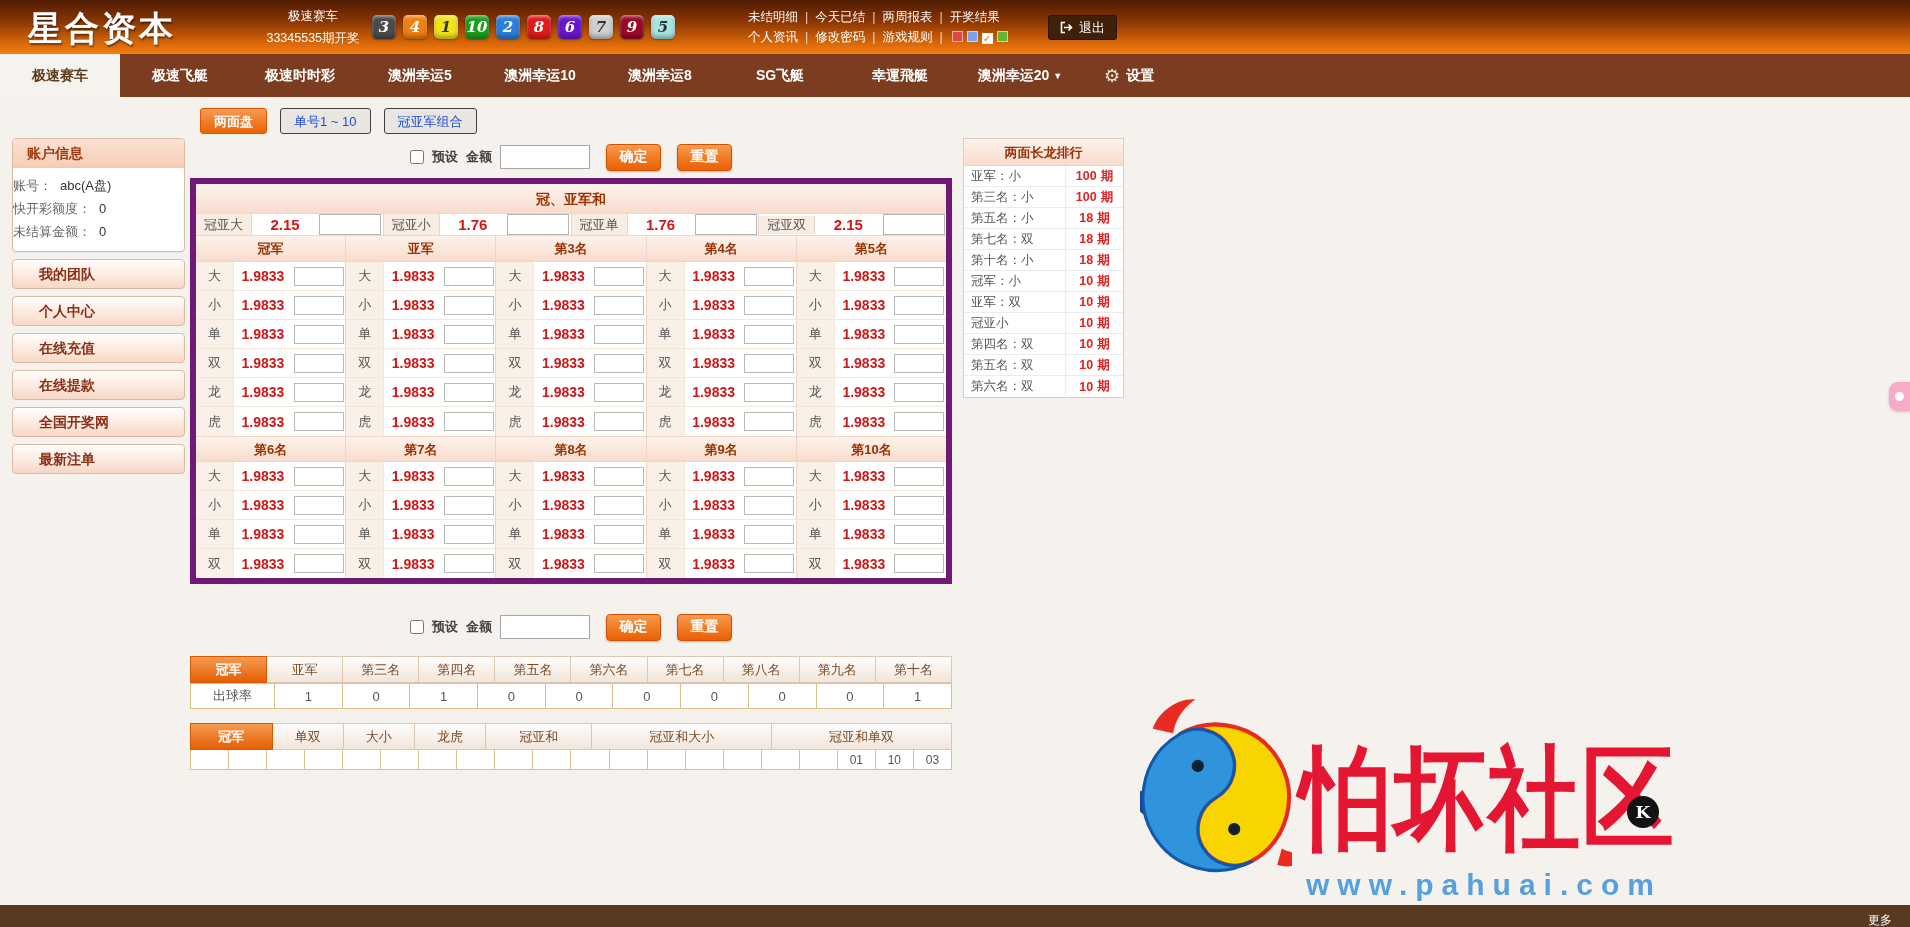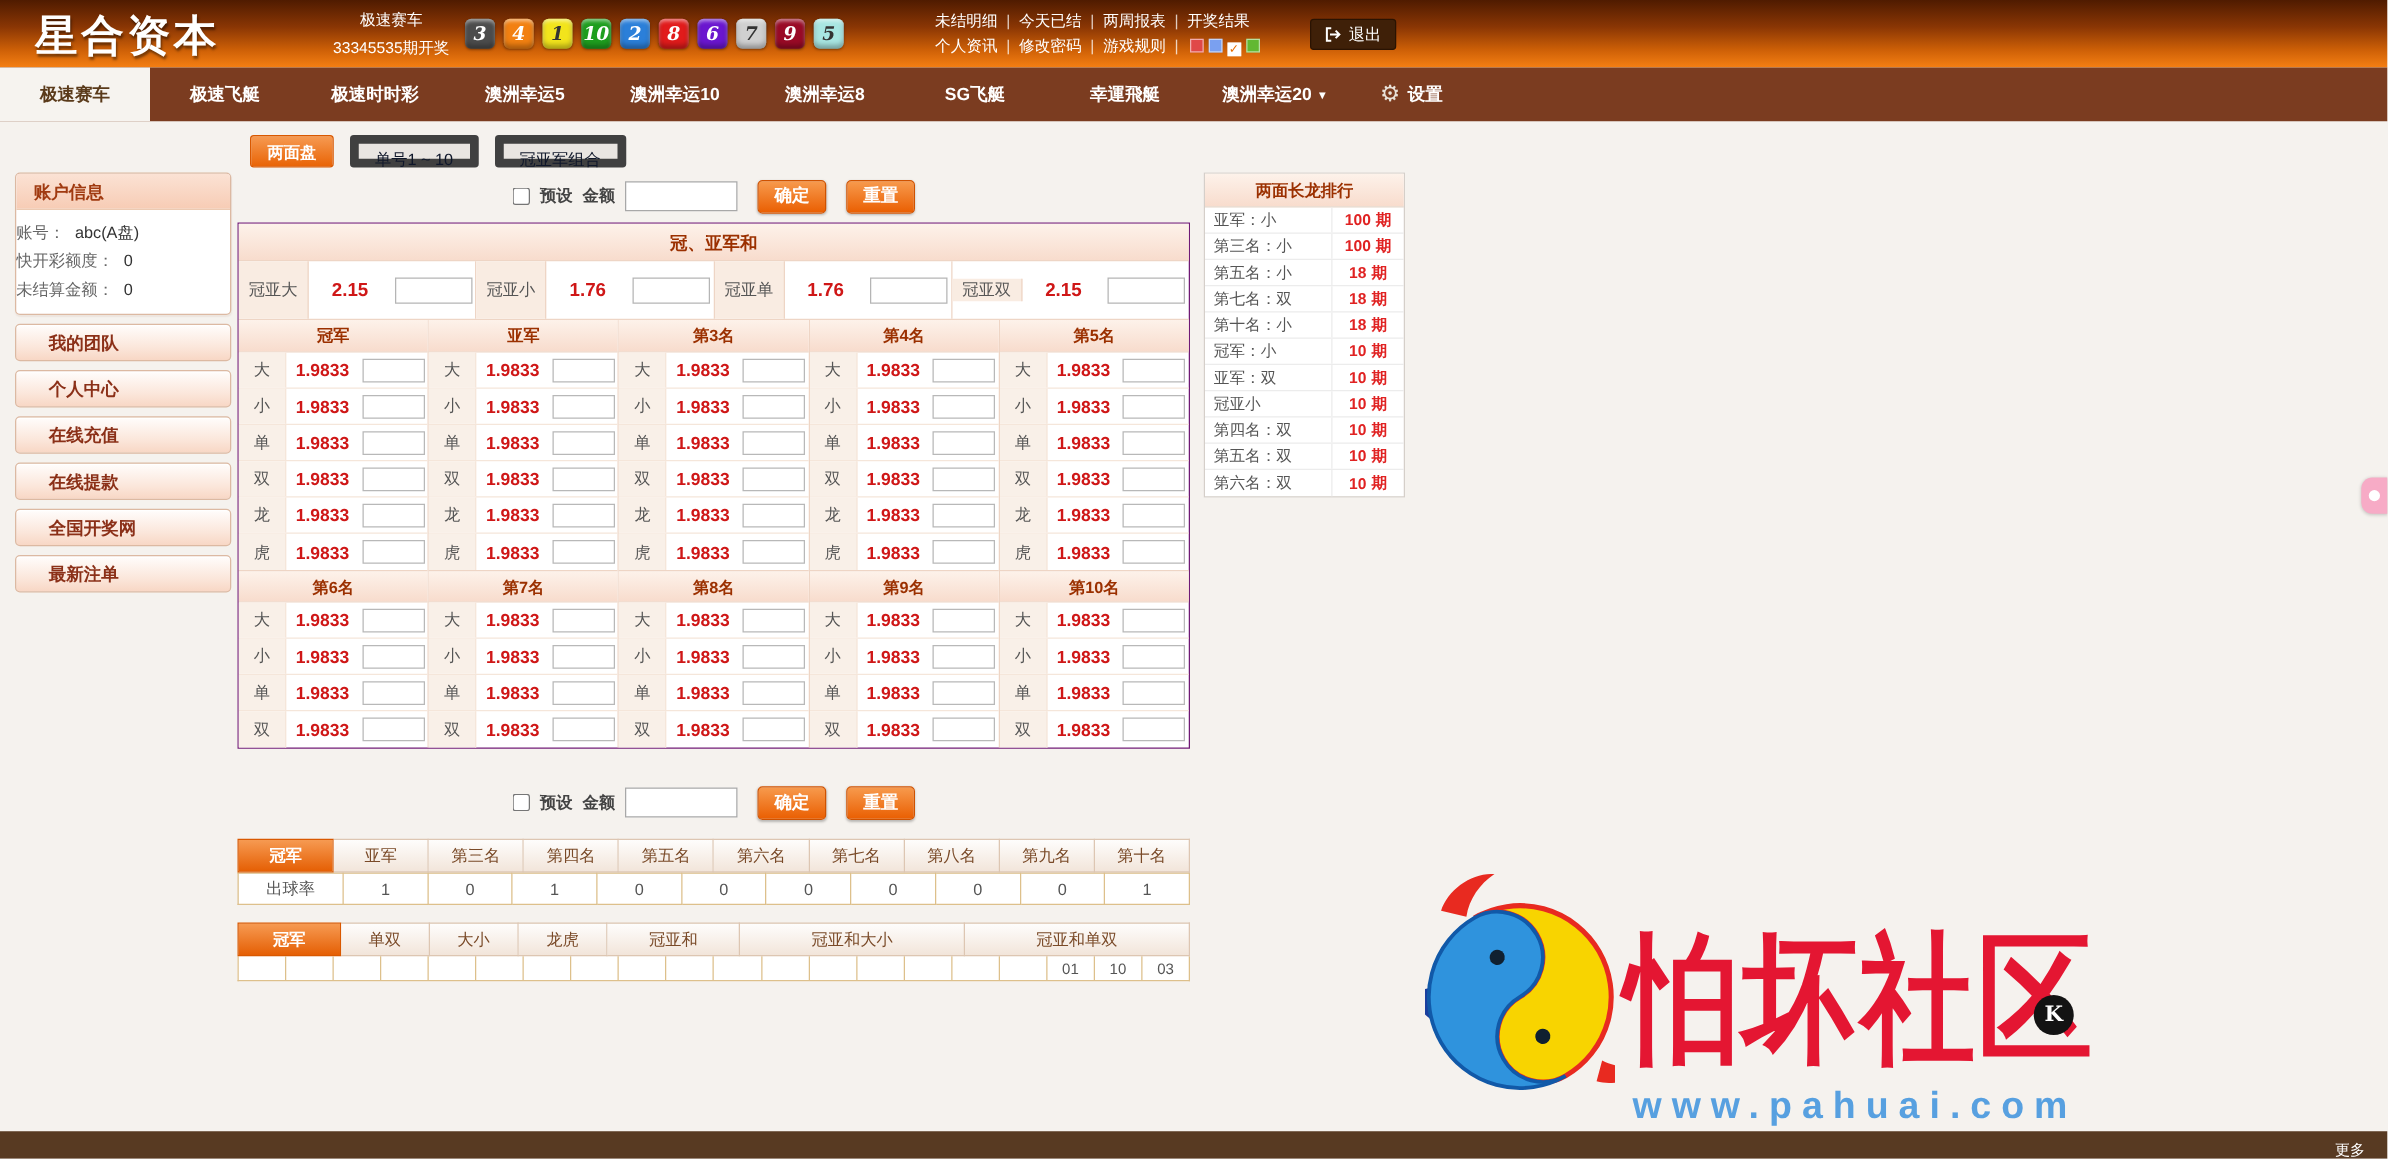--- a/index.html
+++ b/index.html
@@ -48,44 +48,44 @@
   .acc-row{display:flex;line-height:23px;font-size:13px;color:#666;}
   .acc-v{color:#333;margin-left:8px;}
   .sitem{height:30px;line-height:28px;padding-left:26px;font-weight:bold;font-size:14px;color:#8b3018;
     background:linear-gradient(180deg,#fffdfc 0%,#fbe6da 65%,#f8d7c5 100%);
     border:1px solid #dcb9a2;border-radius:4px;margin-bottom:7px;cursor:pointer;
     box-shadow:inset 0 1px 0 #fff;}
   
   .main{position:absolute;left:190px;top:108px;width:762px;}
   .subtabs{display:flex;gap:13px;padding-left:10px;}
   .subtab{height:26px;line-height:26px;padding:0 13px;font-size:13px;border-radius:3px;cursor:pointer;
-    background:#e9e5e1;color:#0f172a;border:7px solid #404040;}
+    background:#e9e5e1;color:#1d4ed8;border:1px solid #404040;}
   .subtab.active{background:linear-gradient(180deg,#f69a52,#e96406);color:#fff;border:1px solid #d95800;font-weight:bold;}
   .infobar{margin-top:6px;height:27px;background:#fce8e3;border:1px solid #f3d2ca;display:flex;
     align-items:center;justify-content:space-between;font-size:13px;color:#8b3000;padding:0 24px 0 14px;}
   .ib-left span{margin-right:5px;}
   .ib-right span{margin-left:5px;}
   .blue{color:#1515cc;font-weight:bold;}
   .redt{color:#d51818;font-weight:bold;}
   .greent{color:#07b34f;font-weight:bold;}
   .period{color:#d51818;font-weight:bold;font-size:15px;}
   .cdown{color:#4a46e8;margin-left:38px !important;}
   .presetrow{display:flex;align-items:center;justify-content:center;gap:8px;margin-top:8px;height:30px;
     font-size:13px;color:#444;font-weight:bold;}
   .presetrow.bottom{margin-top:28px;}
   .ck{width:14px;height:14px;}
   .preset-amount{width:90px;height:24px;border:1px solid #a8a8a8;background:#fff;}
   .btn{min-width:55px;height:27px;border:1px solid #cf5200;border-radius:4px;margin-left:8px;
     background:linear-gradient(180deg,#f79a4d,#ea5f02);color:#fff;font-weight:bold;font-size:14px;
     cursor:pointer;box-shadow:0 1px 2px rgba(0,0,0,.25);font-family:inherit;}
   
-  .bet-table{border:1px solid #701a75;background:#fff;margin-top:6px;}
+  .bet-table{border:6px solid #701a75;background:#fff;margin-top:6px;}
   .bt-header{height:30px;line-height:30px;text-align:center;font-size:14px;font-weight:bold;color:#9b3000;
     background:linear-gradient(180deg,#fdf2ea,#f8dccd);border-bottom:1px solid #eed5c5;}
-  .sumrow{display:flex;height:47px;border-bottom:1px solid #eed5c5;}
+  .sumrow{display:flex;height:22px;border-bottom:1px solid #eed5c5;}
   .sum-group{flex:1;display:flex;align-items:stretch;border-right:1px solid #eed5c5;}
   .sum-group:last-child{border-right:none;align-items:center;}
   .sum-label{width:56px;display:flex;align-items:center;justify-content:center;background:#f9ece2;
     color:#555;font-size:13px;border-right:1px solid #eed5c5;}
   .sum-odds{width:66px;display:flex;align-items:center;justify-content:center;color:#cf1717;font-weight:bold;font-size:15px;}
   .sum-inp{flex:1;display:flex;align-items:center;justify-content:center;}
   .bet{width:62px;height:21px;border:1px solid #b5b5b5;background:#fff;}
   .cols{display:flex;}
   .col{flex:1;border-right:1px solid #eed5c5;}
   .col:last-child{border-right:none;}

